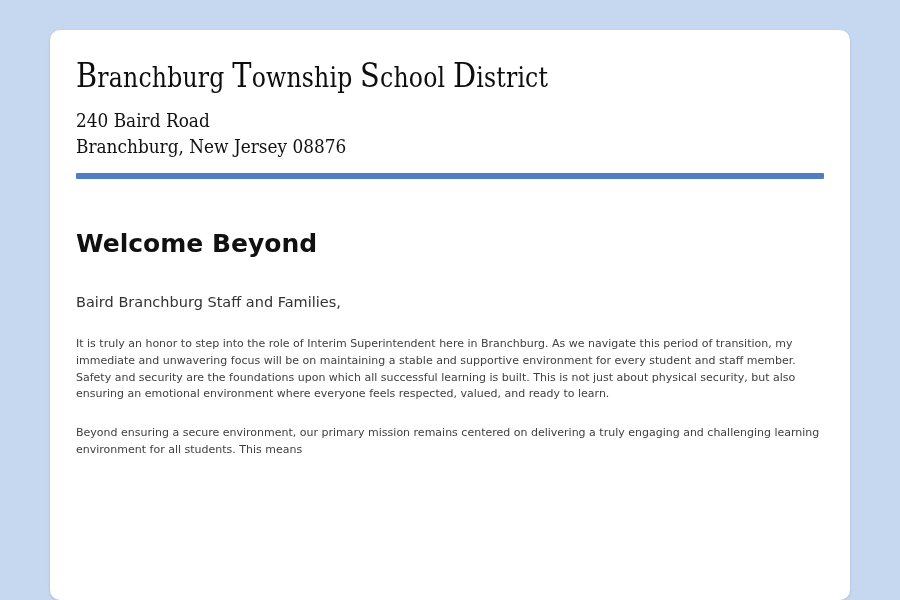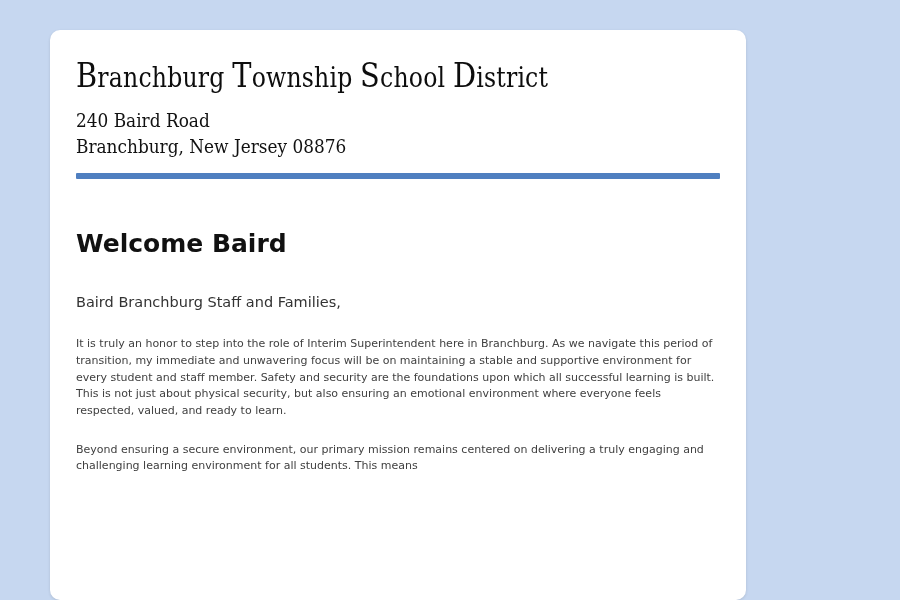--- a/index.html
+++ b/index.html
@@ -15,21 +15,21 @@
     position: absolute;
     top: 0; left: 0;
     width: 900px;
     height: 600px;
     background: #c6d7f0;
   }
   .letter-sheet {
     position: absolute;
     left: 50px;
     top: 30px;
-    width: 696px;
+    width: 800px;
     min-height: 570px;
     background: #ffffff;
     border-radius: 10px;
     box-shadow: 0 1px 3px rgba(0,0,0,0.12);
     box-sizing: border-box;
     padding: 28px 26px 8px 26px;
     overflow: hidden;
   }
   .letterhead {
     padding: 0 0 0 0;
@@ -118,19 +118,19 @@
   <div class="letterhead">
     <div class="district-name"><span class="cap">B</span>ranchburg <span class="cap">T</span>ownship <span class="cap">S</span>chool <span class="cap">D</span>istrict</div>
     <div class="address-line">240 Baird Road</div>
     <div class="address-line">Branchburg, New Jersey 08876</div>
 
     <div class="rule"></div>
 
   </div>
 
   <div class="letter-body">
-    <h1 class="letter-title">Welcome Baird</h1>
+    <h1 class="letter-title">Welcome Beyond</h1>
     <p class="salutation">Baird Branchburg Staff and Families,</p>
     <p class="para">It is truly an honor to step into the role of Interim Superintendent here in Branchburg. As we navigate this period of transition, my immediate and unwavering focus will be on maintaining a stable and supportive environment for every student and staff member. Safety and security are the foundations upon which all successful learning is built. This is not just about physical security, but also ensuring an emotional environment where everyone feels respected, valued, and ready to learn.</p>
     <p class="para">Beyond ensuring a secure environment, our primary mission remains centered on delivering a truly engaging and challenging learning environment for all students. This means</p>
   </div>
 
 </div>
 
 </body></html>

